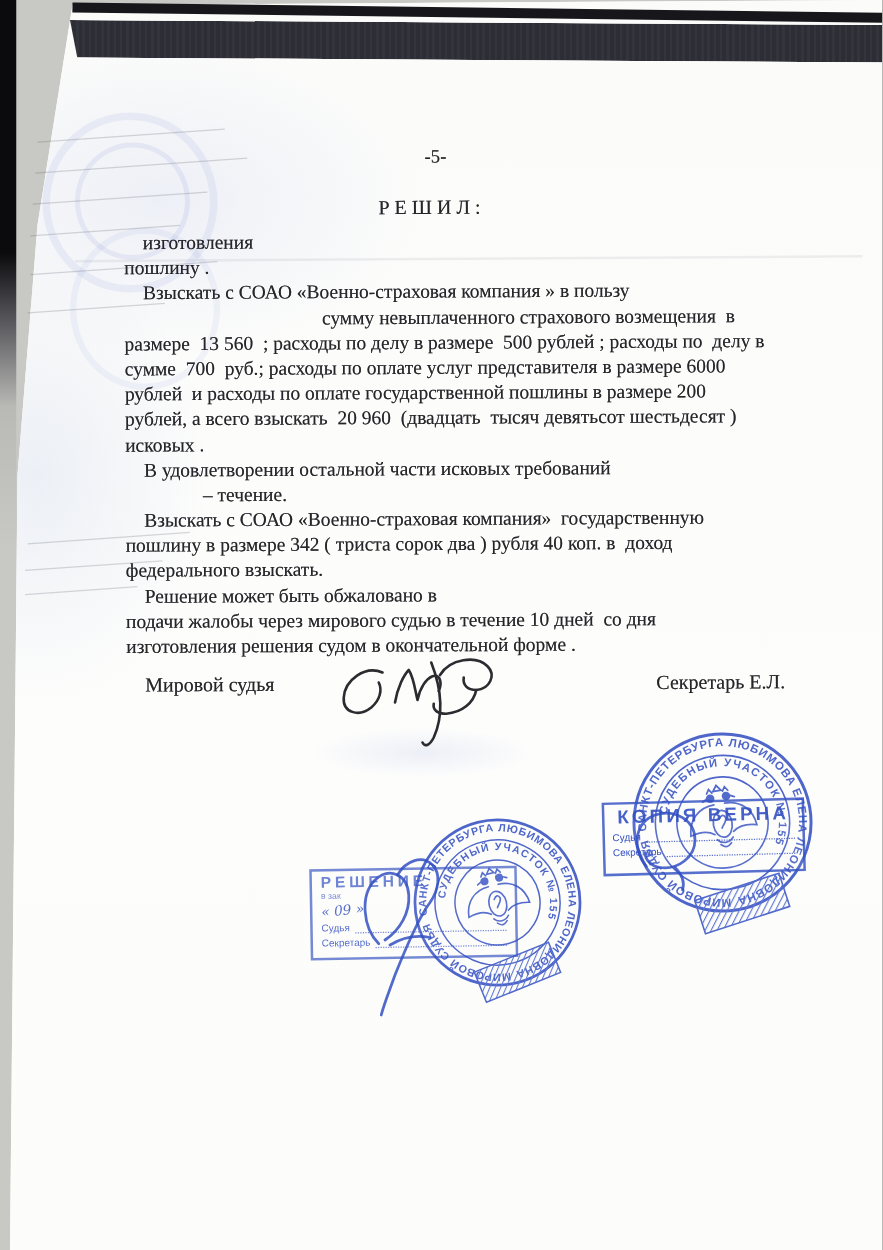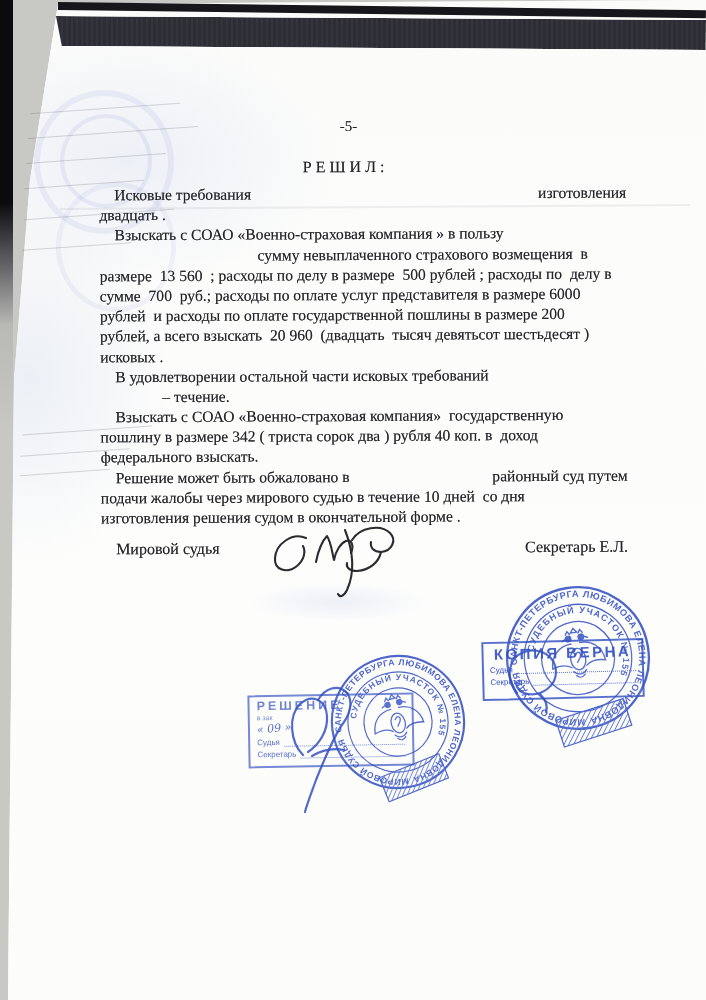--- a/index.html
+++ b/index.html
@@ -96,35 +96,35 @@
   <div class="scratch" style="left:24px;top:214px;width:150px;"></div>
   <div class="scratch" style="left:22px;top:246px;width:110px;"></div>
   <div class="scratch" style="left:22px;top:430px;width:130px;"></div>
   <div class="scratch" style="left:20px;top:452px;width:110px;"></div>
   <div class="scratch" style="left:20px;top:472px;width:90px;"></div>
 
   <div class="doc">
     <div class="pnum">-5-</div>
     <div class="heading">Р Е Ш И Л :</div>
     <div>
-        <div class="line split" data-indent="para"><span class="l">Исковые требования</span><span class="r">изготовления</span></div>
-        <div class="line"><span class="l">двадцать .</span></div>
+        <div class="line split" data-indent="para"><span class="r">изготовления</span></div>
+        <div class="line"><span class="l">пошлину .</span></div>
         <div class="line" data-indent="para"><span class="l">Взыскать с СОАО «Военно-страховая компания » в пользу</span></div>
         <div class="line" data-indent="deep"><span class="l">сумму невыплаченного страхового возмещения  в</span></div>
         <div class="line"><span class="l">размере  13 560  ; расходы по делу в размере  500 рублей ; расходы по  делу в</span></div>
         <div class="line"><span class="l">сумме  700  руб.; расходы по оплате услуг представителя в размере 6000</span></div>
         <div class="line"><span class="l">рублей  и расходы по оплате государственной пошлины в размере 200</span></div>
         <div class="line"><span class="l">рублей, а всего взыскать  20 960  (двадцать  тысяч девятьсот шестьдесят )</span></div>
         <div class="line"><span class="l">исковых .</span></div>
         <div class="line" data-indent="para"><span class="l">В удовлетворении остальной части исковых требований</span></div>
         <div class="line" data-indent="mid"><span class="l">– течение.</span></div>
         <div class="line" data-indent="para"><span class="l">Взыскать с СОАО «Военно-страховая компания»  государственную</span></div>
         <div class="line"><span class="l">пошлину в размере 342 ( триста сорок два ) рубля 40 коп. в  доход</span></div>
         <div class="line"><span class="l">федерального взыскать.</span></div>
-        <div class="line split" data-indent="para"><span class="l">Решение может быть обжаловано в</span><span class="r">районный суд путем</span></div>
+        <div class="line split" data-indent="para"><span class="l">Решение может быть обжаловано в</span></div>
         <div class="line"><span class="l">подачи жалобы через мирового судью в течение 10 дней  со дня</span></div>
         <div class="line"><span class="l">изготовления решения судом в окончательной форме .</span></div>
       </div>
     <div class="sigrow">
       <span>Мировой судья</span>
       <span>Секретарь Е.Л.</span>
     </div>
   </div>
 
   <svg class="inksig black" style="left:255px;top:512px;" width="160" height="90" viewBox="0 0 160 90">

